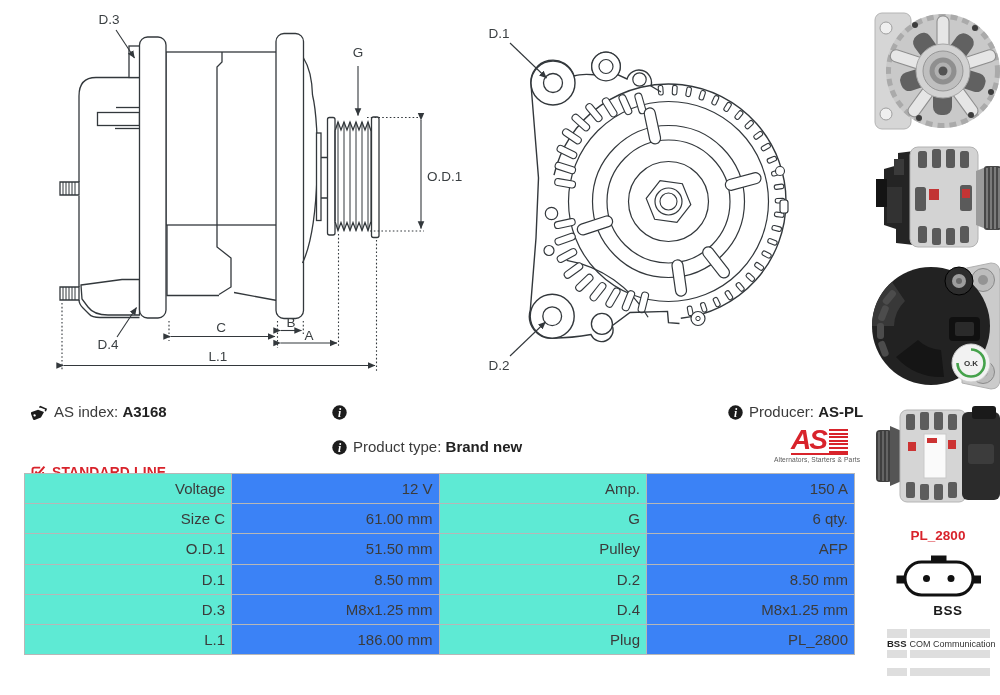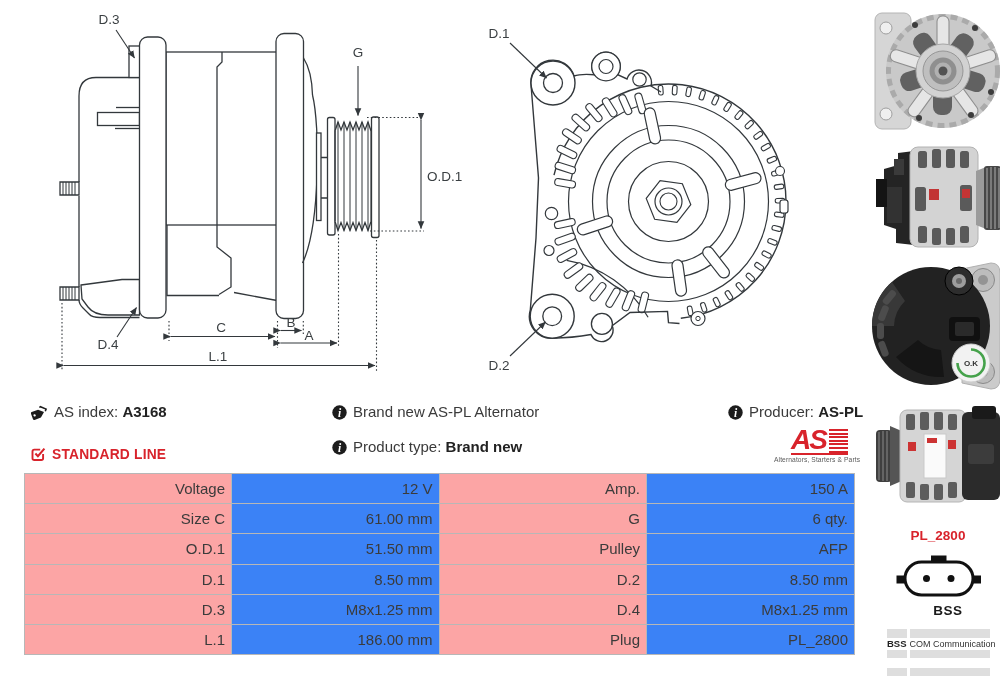--- a/index.html
+++ b/index.html
@@ -17,21 +17,21 @@
   .icon-gap{width:6px;}
   
   .logo-as{position:absolute;color:#d8232b;font-style:italic;font-weight:bold;
            font-size:28px;line-height:26px;letter-spacing:-2px;}
   .logo-sub{position:absolute;font-size:6.7px;color:#5a5a5a;text-align:center;letter-spacing:.1px;white-space:nowrap;}
   .logo-bar{position:absolute;background:#d8232b;}
   
   table.specs{position:absolute;left:14px;top:473px;width:830px;border-collapse:collapse;table-layout:fixed;}
   table.specs td{border:1px solid #b7b7b7;height:29.2px;padding:0 6px 0 0;text-align:right;
                  font-size:15px;color:#3b3b3b;overflow:hidden;}
-  table.specs td.lab{background:#fca5a5;}
+  table.specs td.lab{background:#5eead4;}
   table.specs td.val{background:#3b82f6;}
   
   .pl-name{position:absolute;color:#d8232b;font-weight:bold;font-size:13.5px;width:140px;text-align:center;}
   .bss-name{position:absolute;color:#1a1a1a;font-weight:bold;font-size:13.5px;width:140px;text-align:center;letter-spacing:.5px;}
   
   .legend{position:absolute;left:877px;top:629px;width:103px;}
   .lg-row{display:flex;margin-bottom:0;}
   .lg-c1{width:20px;}
   .lg-gap{width:2.5px;}
   .lg-c2{width:80.5px;}
@@ -242,36 +242,35 @@
       <g transform="rotate(-20 8 9)">
         <path d="M 1.8,4.6 L 8.6,4.6 L 13.4,8.8 L 8.6,13 L 1.8,13 Q 0.6,13 0.6,11.8 L 0.6,5.8 Q 0.6,4.6 1.8,4.6 Z" fill="#1c1c1c"></path>
         <circle cx="3.4" cy="8.8" r="1.2" fill="#fff"></circle>
         <path d="M 10.6,3 L 11.8,2.6 L 16.4,6.8 L 14.8,8.6" fill="none" stroke="#1c1c1c" stroke-width="1.5"></path>
       </g>
     </svg>
     <span class="icon-gap"></span>
     <span class="info-text"><span>AS index:</span>&nbsp;<b>A3168</b></span>
   </div>
 
-  <div class="info-row" style="left:21px;top:444px">
+  <div class="info-row" style="left:21px;top:462px">
     <svg width="15" height="15" viewBox="0 0 15 15">
       <path d="M 12.1,7 L 12.1,11.2 Q 12.1,13 10.3,13 L 3.3,13 Q 1.5,13 1.5,11.2 L 1.5,4.4 Q 1.5,2.6 3.3,2.6 L 9.2,2.6" fill="none" stroke="#d8232b" stroke-width="1.9"></path>
       <path d="M 4.4,6.6 L 6.9,9.2 L 13.4,1.6" fill="none" stroke="#d8232b" stroke-width="2.1"></path>
     </svg>
     <span class="icon-gap"></span>
     <span class="std-line">STANDARD LINE</span>
   </div>
 
   <div class="info-row" style="left:322px;top:402px">
     <svg width="15" height="15" viewBox="0 0 15 15">
       <circle cx="7.5" cy="7.5" r="7.2" fill="#1c1c1c"></circle>
       <text x="7.5" y="11.6" text-anchor="middle" fill="#fff" style="font-family:'Liberation Serif',serif;font-size:11.5px;font-weight:bold;font-style:italic">i</text>
     </svg>
     <span class="icon-gap"></span>
-    <span class="info-text">Brand new AS-PL Alternator</span>
   </div>
 
   <div class="info-row" style="left:322px;top:437px">
     <svg width="15" height="15" viewBox="0 0 15 15">
       <circle cx="7.5" cy="7.5" r="7.2" fill="#1c1c1c"></circle>
       <text x="7.5" y="11.6" text-anchor="middle" fill="#fff" style="font-family:'Liberation Serif',serif;font-size:11.5px;font-weight:bold;font-style:italic">i</text>
     </svg>
     <span class="icon-gap"></span>
     <span class="info-text"><span>Product type:</span>&nbsp;<b>Brand new</b></span>
   </div>

